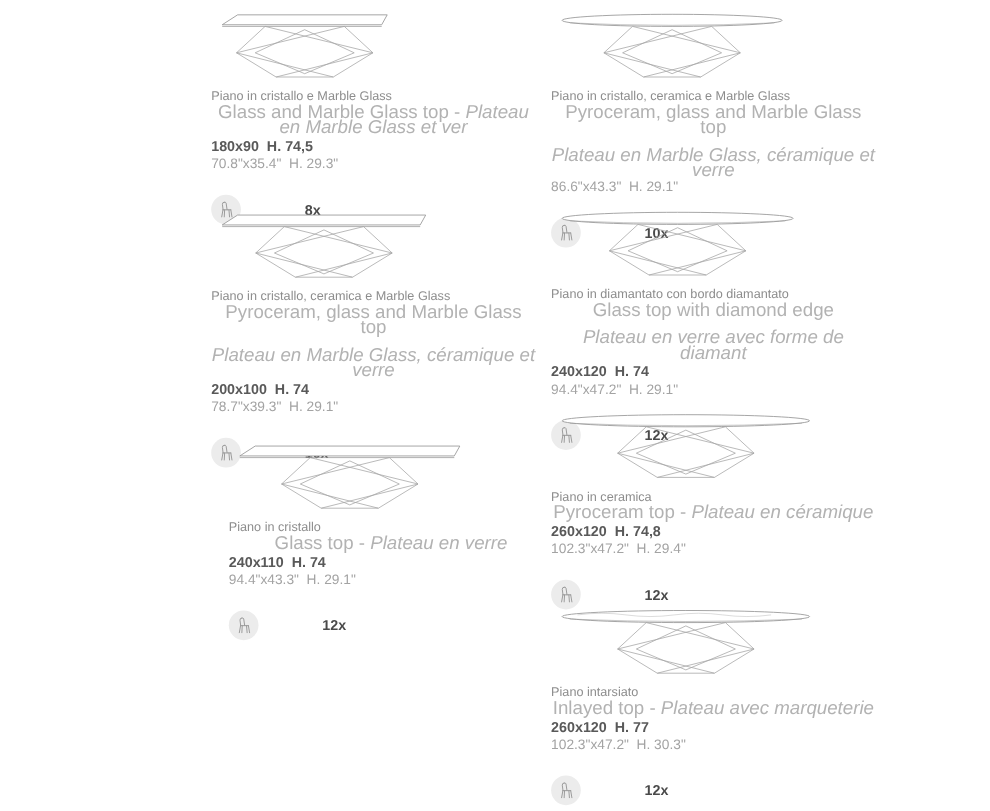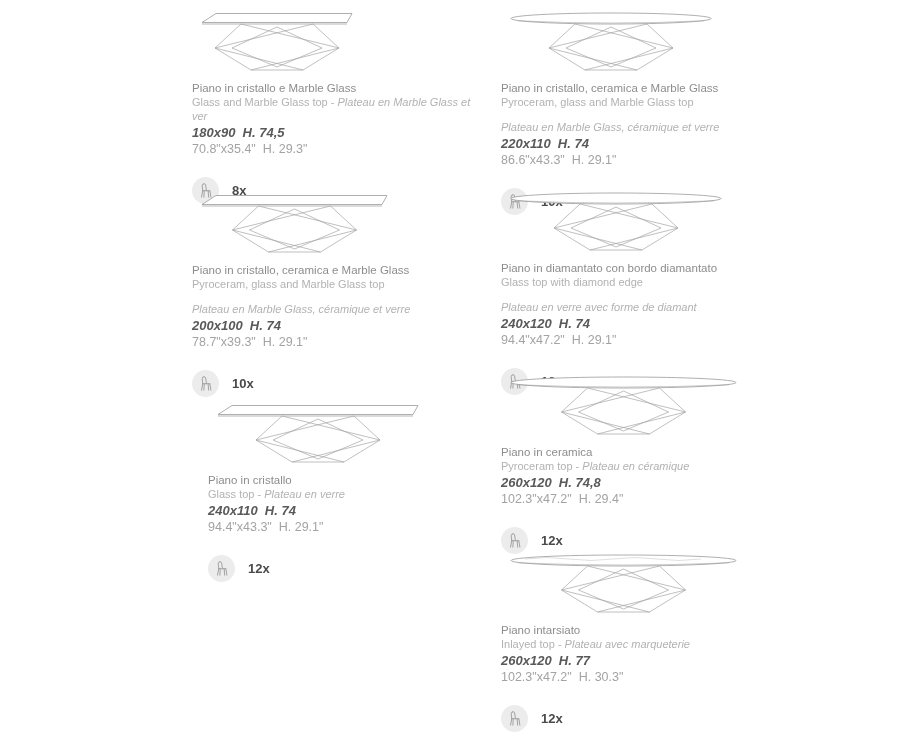--- a/index.html
+++ b/index.html
@@ -13,29 +13,29 @@
   .card-l3 { left:192px; top:402px;margin-left:16px; }
   .card-r1 { left:501px; top:10px; }
   .card-r2 { left:501px; top:190px; }
   .card-r3 { left:501px; top:374px; }
   .card-r4 { left:501px; top:552px; }
 
   .illustration { height:64px; margin-bottom:7px; }
   .illustration svg { display:block; }
 
   .title { font-size:11.5px; line-height:14px; color:#8d8d8d; }
-  .desc  { font-size:11px;  line-height:14px; color:#b2b2b2; }
+  .desc  { font-size:17px;  line-height:14px; color:#b2b2b2;text-align:center; }
   .desc .fr { font-style:italic; }
   .desc.stacked .fr { display:block;margin-top:11px; }
 
   .dims-metric   { margin-top:2px; font-size:13px; line-height:16px; color:#595959;
-                   font-weight:600; white-space:pre;font-style:italic; }
+                   font-weight:600; white-space:pre; }
   .dims-imperial { font-size:12.5px; line-height:16px; color:#a3a3a3; white-space:pre; }
 
-  .seats { margin-top:20px; display:flex; align-items:center; }
+  .seats { margin-top:20px; display:flex; align-items:center;gap:45px; }
   .seat-circle { width:27px; height:27px; border-radius:50%; background:#ececec;
                  display:flex; align-items:center; justify-content:center; flex:0 0 auto; }
   .seat-count { margin-left:13px; font-size:13px; font-weight:700; color:#4a4a4a; }
 </style>
 </head>
 <body>
 
 <div class="page">
 
   <div class="card card-l1">
@@ -125,21 +125,20 @@
   <div class="card card-r1">
     <div class="illustration">
         <svg width="220" height="64" viewBox="0 0 220 64" xmlns="http://www.w3.org/2000/svg">
           <ellipse cx="110" cy="8.5" rx="100" ry="5.5" fill="#fff" stroke="#9a9a9a" stroke-width="0.8"></ellipse>
           <path d="M 17 10.8 Q 110 15.2 203 10.8" fill="none" stroke="#9a9a9a" stroke-width="0.5"></path>
           <path d="M74,14L48,38 M48,38L84,60 M146,14L172,38 M172,38L136,60 M74,14L172,38 M146,14L48,38 M48,38L136,60 M172,38L84,60 M84,60L136,60 M110,17L65,38 M65,38L110,57 M110,57L155,38 M155,38L110,17" fill="none" stroke="#a5a5a5" stroke-width="0.7"></path>
         </svg>
       </div>
     <div class="title">Piano in cristallo, ceramica e Marble Glass</div>
     <div class="desc stacked"><span class="en">Pyroceram, glass and Marble Glass top</span><span class="sep"></span><span class="fr">Plateau en Marble Glass, céramique et verre</span></div>
-    <div class="dims-metric">220x110  H. 74</div>
     <div class="dims-imperial">86.6"x43.3"  H. 29.1"</div>
     <div class="seats">
       <span class="seat-circle">
           <svg width="16" height="19" viewBox="0 0 18 20" xmlns="http://www.w3.org/2000/svg" fill="none" stroke="#9a9a9a" stroke-width="1" stroke-linecap="round">
     <path d="M6.5,2.5 q-2,0 -1.8,2.2 l0.7,5.5"></path>
     <path d="M6.5,2.5 q1.6,-0.6 2,0.9 l1,6.8"></path>
     <path d="M5.3,10.3 h8"></path>
     <path d="M5.3,10.3 l-1.3,7.2"></path>
     <path d="M13.3,10.3 l1.2,7.2"></path>
     <path d="M7,10.3 l-0.4,7.2"></path>

